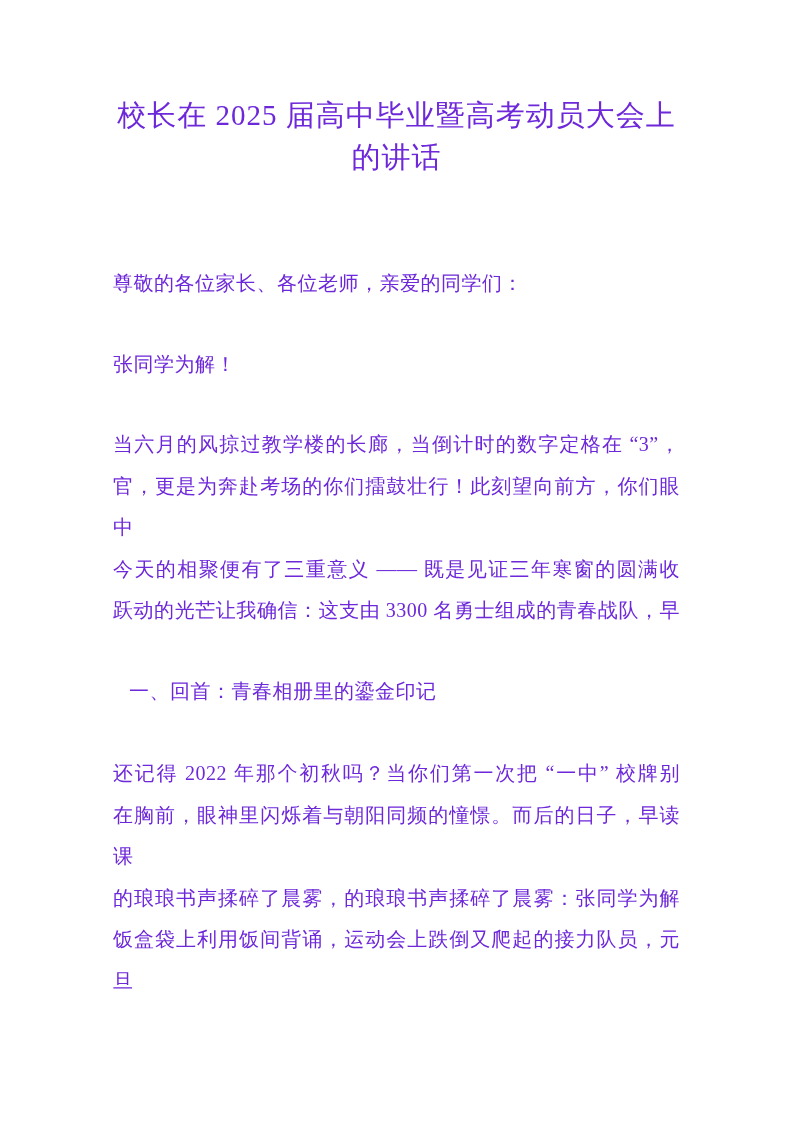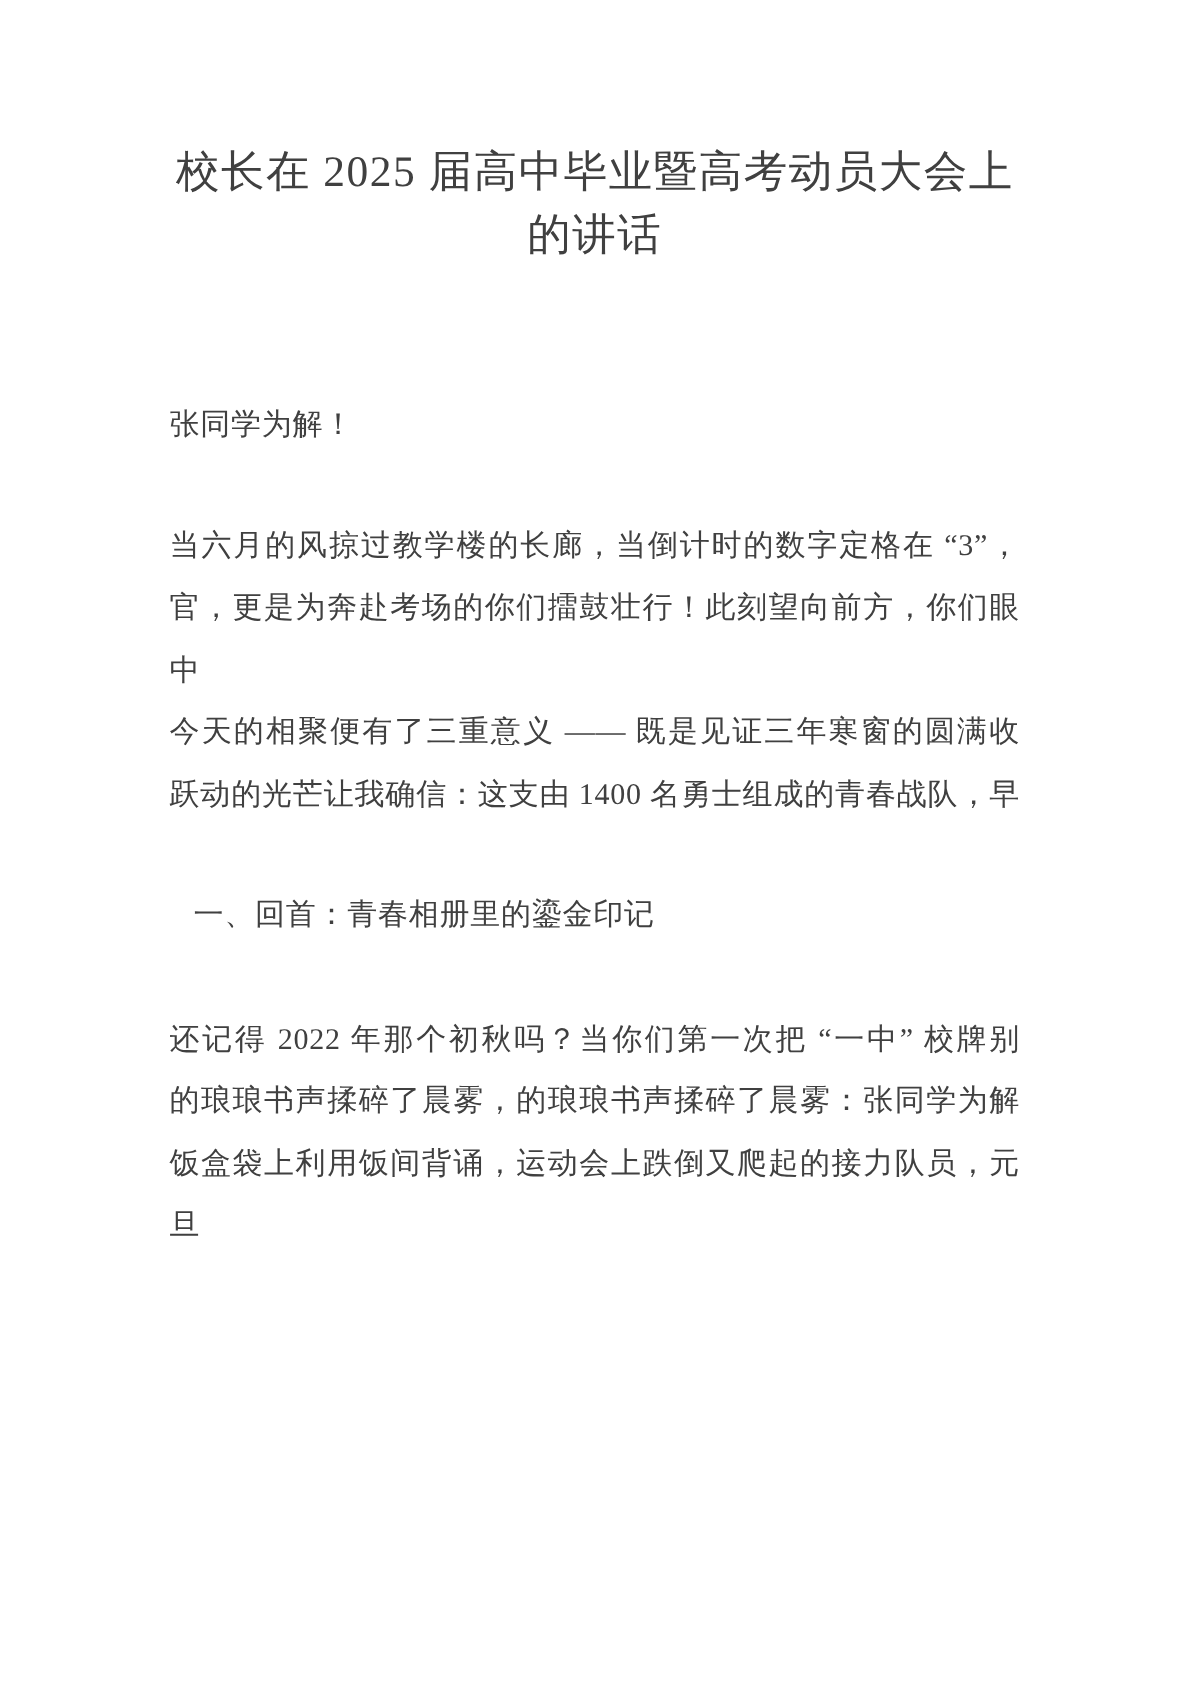--- a/index.html
+++ b/index.html
@@ -9,21 +9,21 @@
   }
   .page {
     position: relative;
     box-sizing: border-box;
     width: 793px;
     height: 1122px;
     margin: 0;
     background: #ffffff;
     padding: 94px 113px 0 113px;
     font-family: "Liberation Serif", "DejaVu Serif", serif;
-    color: #404040;
+    color: #6d28d9;
     overflow: hidden;
   }
   .doc-title {
     margin: 0 0 85px 0;
     font-size: 29px;
     font-weight: 500;
     line-height: 42px;
     text-align: center;
     letter-spacing: 1px;
   }
@@ -55,31 +55,35 @@
 </style>
 </head>
 <body>
 
 <div class="page">
   <h1 class="doc-title">
     <span class="title-line">校长在 2025 届高中毕业暨高考动员大会上</span>
     <span class="title-line">的讲话</span>
   </h1>
   <div>
+      <div class="para salutation">
+        <div class="line last">尊敬的各位家长、各位老师，亲爱的同学们：</div>
+      </div>
       <div class="para greeting">
         <div class="line last">张同学为解！</div>
       </div>
       <div class="para body">
         <div class="line">当六月的风掠过教学楼的长廊，当倒计时的数字定格在 “3”，</div>
         <div class="line">官，更是为奔赴考场的你们擂鼓壮行！此刻望向前方，你们眼中</div>
         <div class="line">今天的相聚便有了三重意义 —— 既是见证三年寒窗的圆满收</div>
-        <div class="line">跃动的光芒让我确信：这支由 1400 名勇士组成的青春战队，早</div>
+        <div class="line">跃动的光芒让我确信：这支由 3300 名勇士组成的青春战队，早</div>
       </div>
       <div class="para heading">
         <div class="line last">一、回首：青春相册里的鎏金印记</div>
       </div>
       <div class="para body">
         <div class="line">还记得 2022 年那个初秋吗？当你们第一次把 “一中” 校牌别</div>
+        <div class="line">在胸前，眼神里闪烁着与朝阳同频的憧憬。而后的日子，早读课</div>
         <div class="line">的琅琅书声揉碎了晨雾，的琅琅书声揉碎了晨雾：张同学为解</div>
         <div class="line">饭盒袋上利用饭间背诵，运动会上跌倒又爬起的接力队员，元旦</div>
       </div>
     </div>
 </div>
 
 </body></html>

